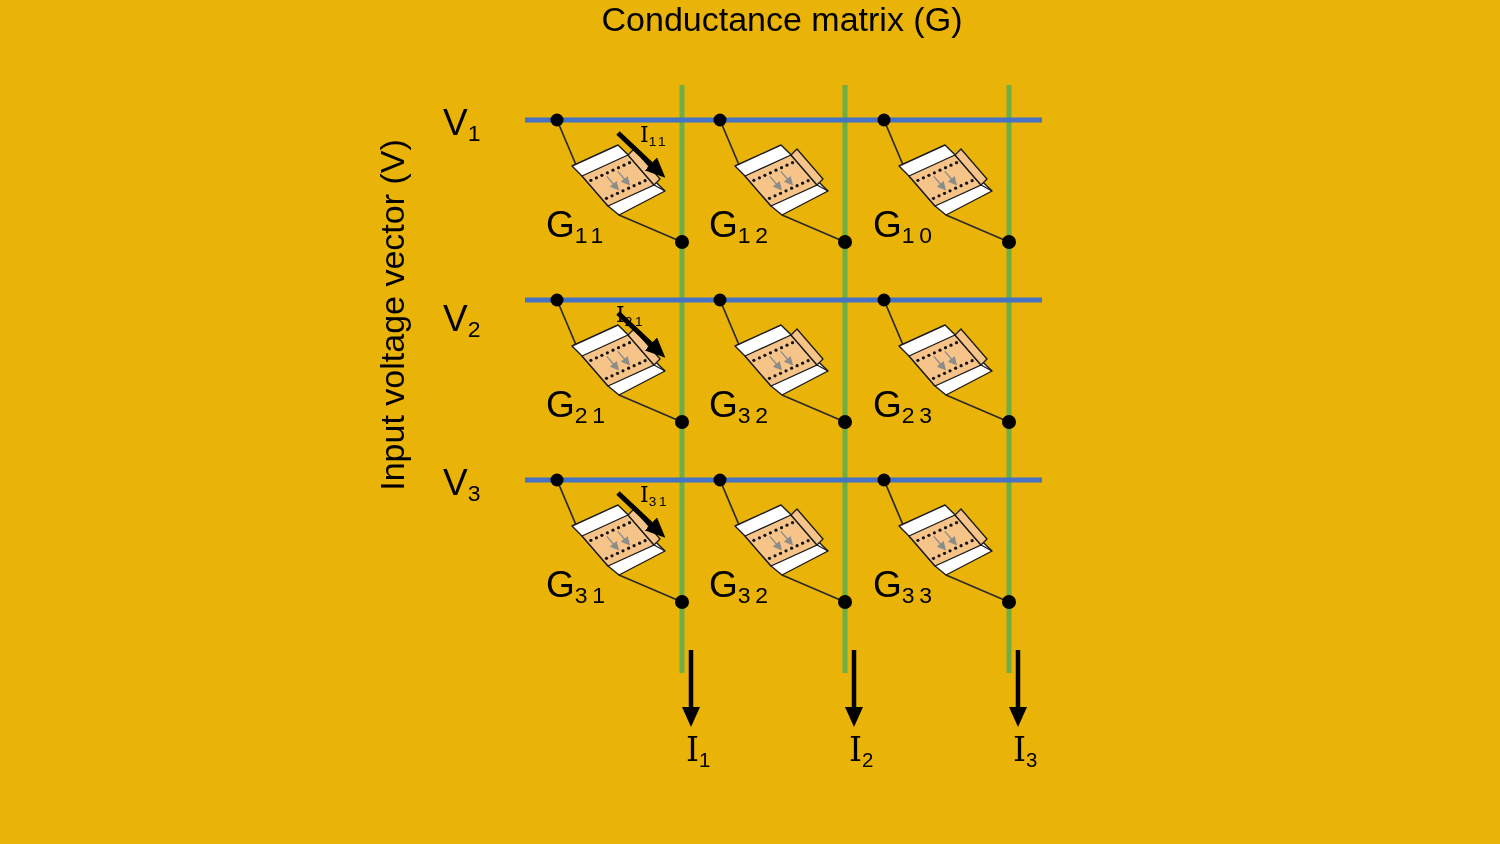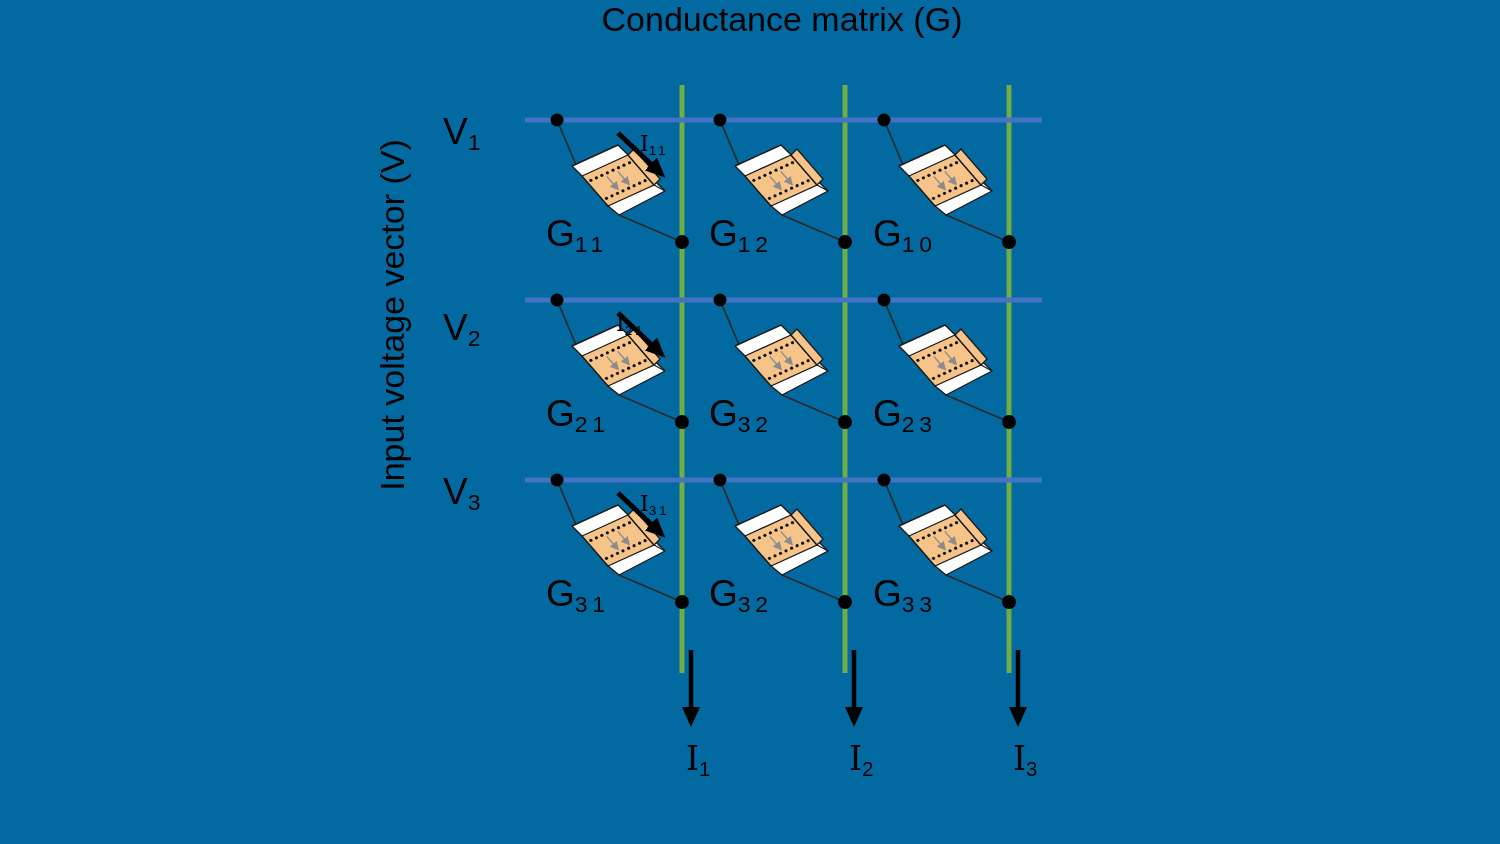--- a/index.html
+++ b/index.html
@@ -1,23 +1,23 @@
 <!DOCTYPE html>
 <html><head>
 <meta charset="utf-8">
 <style>
   html,body{margin:0;padding:0;background:#ffffff;}
-  #stage{position:relative;width:1500px;height:844px;background:#0369a1;overflow:hidden;
+  #stage{position:relative;width:1500px;height:844px;background:#eab308;overflow:hidden;
          font-family:"Liberation Sans",sans-serif;}
   #art{position:absolute;left:0;top:0;}
   .lbl{position:absolute;color:#000;white-space:nowrap;line-height:1;}
   .title-lbl{font-size:34px;transform:translateX(-50%);}
   .left-axis-lbl{font-size:34px;transform:translate(-50%,-50%) rotate(-90deg);}
   .bottom-axis-lbl{font-size:34px;transform:translateX(-50%);}
-  .sym{font-size:37px;margin-top:9px;}
+  .sym{font-size:37px;}
   .sym sub{font-size:0.62em;line-height:0;vertical-align:-0.28em;letter-spacing:0.20em;}
   .vrow{width:65px;text-align:right;}
   .branch{font-size:22px;}
   .outcur{font-size:33px;}
   .serifI .main{font-family:"DejaVu Serif",serif;}
 </style>
 </head>
 <body>
 
 <div id="stage">

